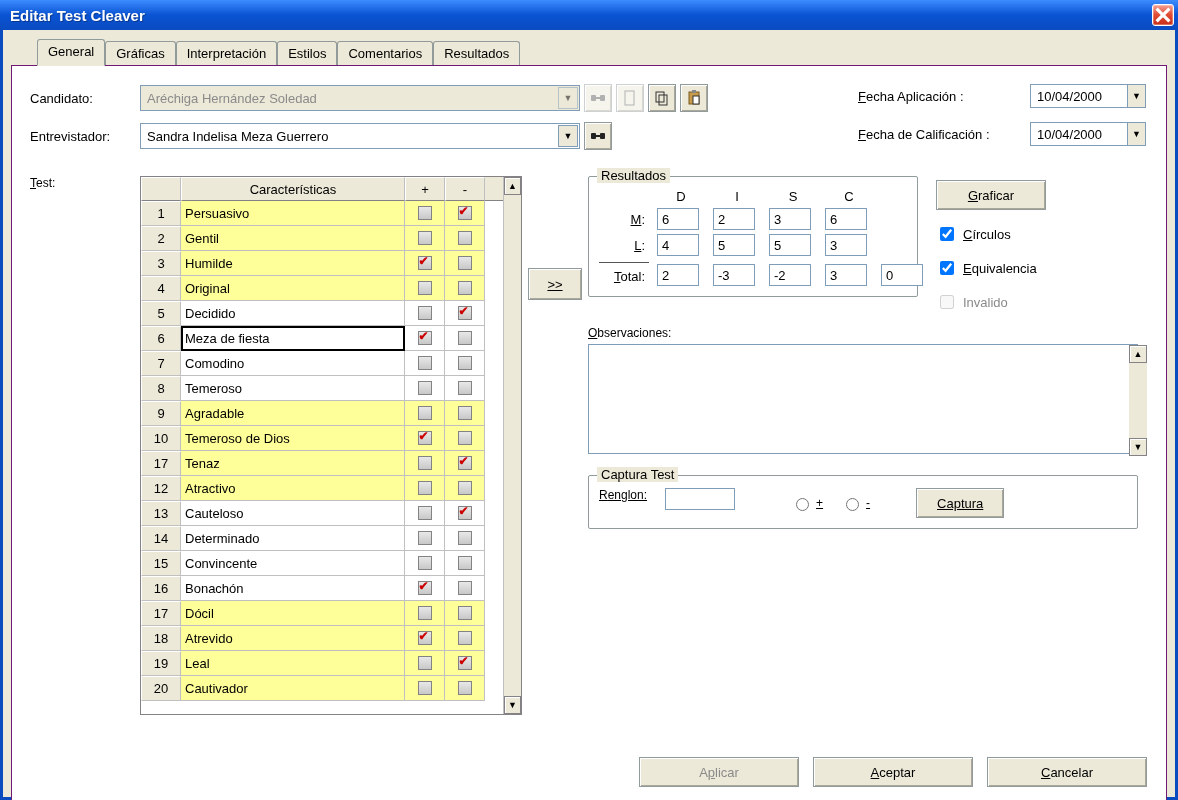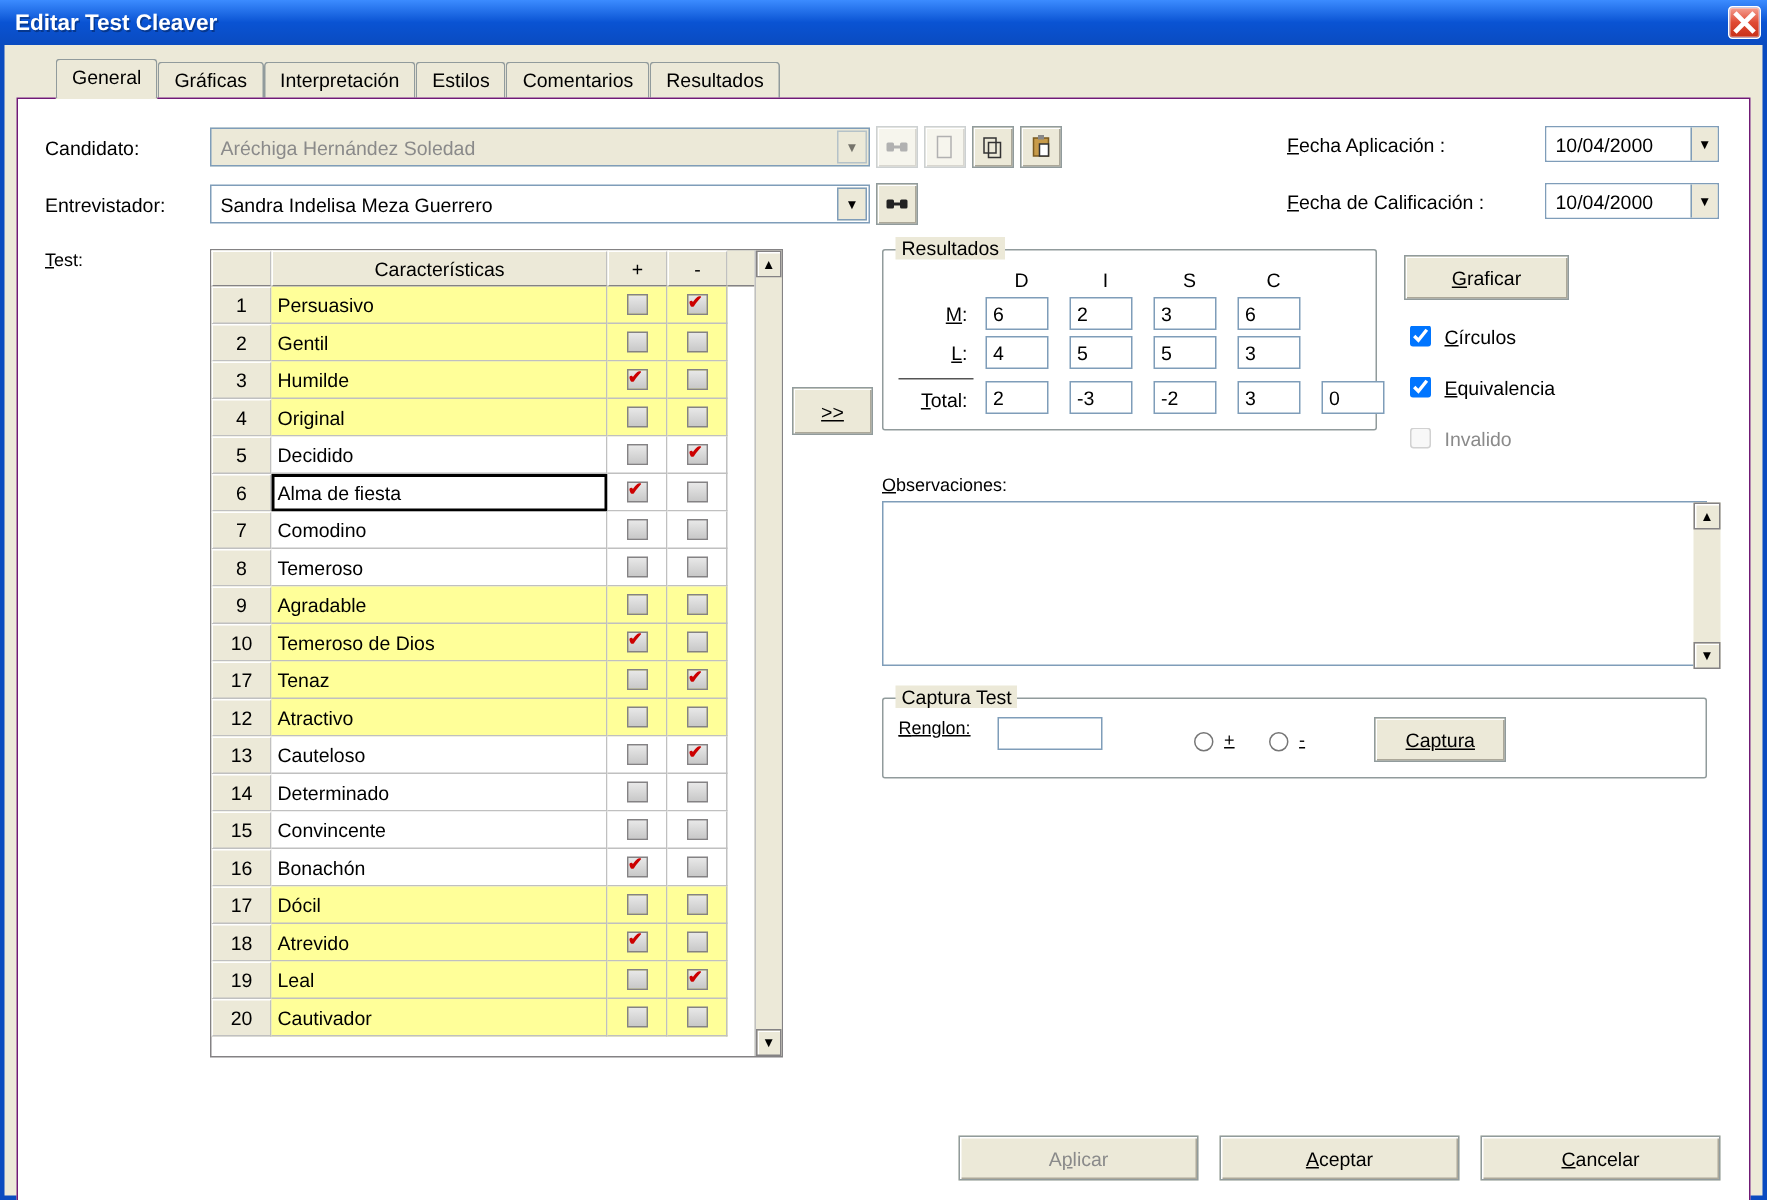--- a/index.html
+++ b/index.html
@@ -245,21 +245,21 @@
           <span class="date-label"><span class="underline">F</span>echa de Calificación :</span>
           <div class="datebox">
             <input value="10/04/2000" style="">
             <div class="dd">
                 <span class="chev">▼</span>
               </div>
           </div>
         </div>
       </div>
 
-      <div style="display:flex; margin-top:6px;">
+      <div style="display:flex; margin-top:16px;">
         <div style="width:110px;">
           <span><span class="underline">T</span>est:</span>
         </div>
         <div class="grid">
           <div class="grid-head">
             <div class="hcell c0"></div>
             <div class="hcell c1">Características</div>
             <div class="hcell c2">+</div>
             <div class="hcell c3">-</div>
             <div style="width:18px;background:#ece9d8;border-bottom:1px solid #848284;"></div>
@@ -310,21 +310,21 @@
                 <div class="cell c1">Decidido</div>
                 <div class="cell c2">
                   <span class="ck"></span>
                 </div>
                 <div class="cell c3">
                   <span class="ck red"></span>
                 </div>
               </div>
               <div class="grid-row white selected">
                 <div class="cell c0">6</div>
-                <div class="cell c1">Alma de fiesta</div>
+                <div class="cell c1">Meza de fiesta</div>
                 <div class="cell c2">
                   <span class="ck red"></span>
                 </div>
                 <div class="cell c3">
                   <span class="ck"></span>
                 </div>
               </div>
               <div class="grid-row white">
                 <div class="cell c0">7</div>
                 <div class="cell c1">Comodino</div>

